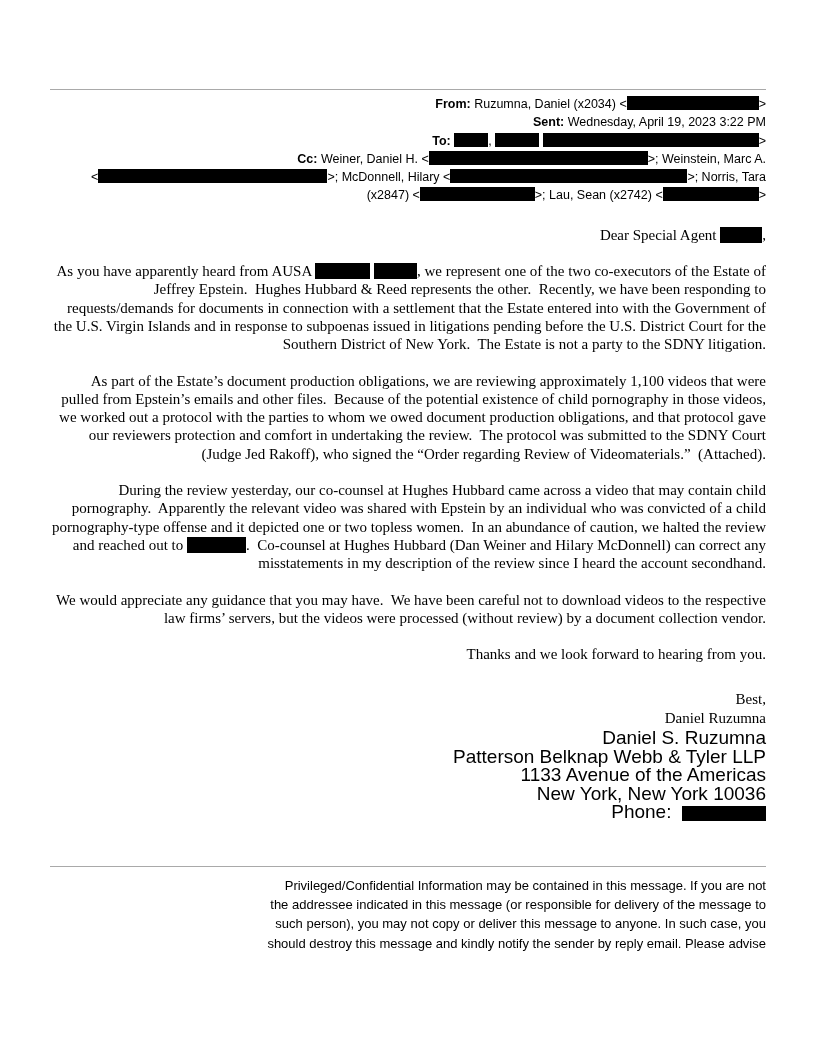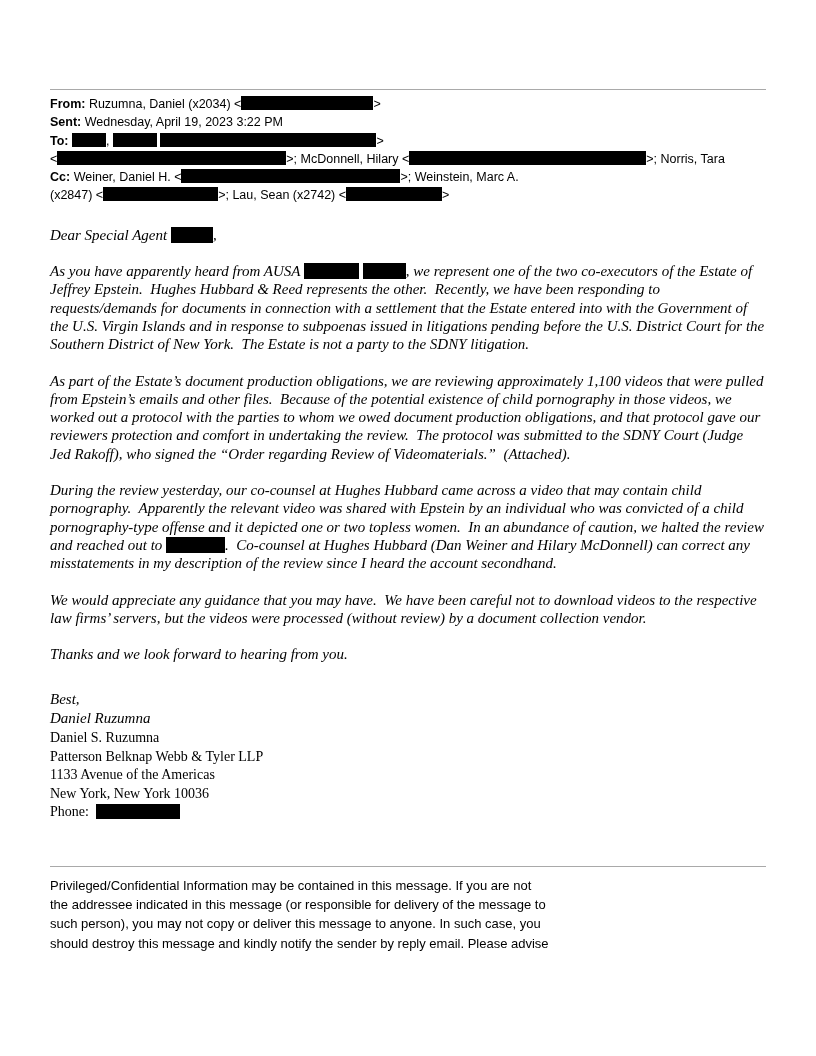--- a/index.html
+++ b/index.html
@@ -1,52 +1,52 @@
 <!DOCTYPE html>
 <html><head>
 <meta charset="utf-8">
 <style>
   html,body{margin:0;padding:0;background:#ffffff;}
   body{width:816px;height:1056px;overflow:hidden;color:#000;}
-  .page{padding:89px 50px 0 50px;box-sizing:border-box;}
+  .page{padding:89px 50px 0 50px;box-sizing:border-box;text-align:right;}
   .rule{border:none;border-top:1px solid #a9a9a9;margin:0;height:0;}
 
   
   .email-header{font-family:"Liberation Sans",sans-serif;font-size:12.5px;line-height:18.3px;padding-top:5px;}
   .email-header .hdr-label{font-weight:bold;}
   .email-header .redaction{height:14px;vertical-align:-2px;}
 
   
-  .email-body{font-family:"Liberation Serif",serif;font-size:15px;line-height:18.3px;margin-top:21px;font-style:italic;}
+  .email-body{font-family:"Liberation Serif",serif;font-size:15px;line-height:18.3px;margin-top:21px;}
   .email-body p{margin:0 0 18px 0;white-space:pre-wrap;}
   .email-body p:last-child{margin-bottom:2px;margin-top:27px;}
   .email-body .redaction{height:16px;vertical-align:-3px;}
 
   
-  .signature{font-family:Liberation Serif, serif;font-size:14px;line-height:18.6px;}
+  .signature{font-family:Liberation Sans, sans-serif;font-size:19px;line-height:18.6px;}
   .signature .redaction{height:15px;vertical-align:-3px;}
 
   
   .footer-rule{margin-top:44px;}
   .footer{font-family:"Liberation Sans",sans-serif;font-size:13px;line-height:19.2px;padding-top:9px;}
 
   .redaction{display:inline-block;background:#000;}
   .hdr-line,.sig-line,.ftr-line{white-space:pre-wrap;}
 </style>
 </head>
 <body>
 
 <div class="page">
   <hr class="rule" style="border-top-color: rgb(169, 169, 169);">
   <div class="email-header" id="email-header">
       <div class="hdr-line"><span class="hdr-label">From:</span><span> Ruzumna, Daniel (x2034) &lt;</span><span class="redaction" style="width: 132px; background: rgb(0, 0, 0);"></span><span>&gt;</span></div>
       <div class="hdr-line"><span class="hdr-label">Sent:</span><span> Wednesday, April 19, 2023 3:22 PM</span></div>
       <div class="hdr-line"><span class="hdr-label">To:</span><span> </span><span class="redaction" style="width: 34px; background: rgb(0, 0, 0);"></span><span>, </span><span class="redaction" style="width: 44px; background: rgb(0, 0, 0);"></span><span> </span><span class="redaction" style="width: 216px; background: rgb(0, 0, 0);"></span><span>&gt;</span></div>
+      <div class="hdr-line"><span class="hdr-label">Cc:</span><span> Weiner, Daniel H. &lt;</span><span class="redaction" style="width: 219px; background: rgb(0, 0, 0);"></span><span>&gt;; Weinstein, Marc A.</span></div>
       <div class="hdr-line"><span>&lt;</span><span class="redaction" style="width: 229px; background: rgb(0, 0, 0);"></span><span>&gt;; McDonnell, Hilary &lt;</span><span class="redaction" style="width: 237px; background: rgb(0, 0, 0);"></span><span>&gt;; Norris, Tara</span></div>
-      <div class="hdr-line"><span class="hdr-label">Cc:</span><span> Weiner, Daniel H. &lt;</span><span class="redaction" style="width: 219px; background: rgb(0, 0, 0);"></span><span>&gt;; Weinstein, Marc A.</span></div>
       <div class="hdr-line"><span>(x2847) &lt;</span><span class="redaction" style="width: 115px; background: rgb(0, 0, 0);"></span><span>&gt;; Lau, Sean (x2742) &lt;</span><span class="redaction" style="width: 96px; background: rgb(0, 0, 0);"></span><span>&gt;</span></div>
     </div>
   <div class="email-body" id="email-body">
       <p><span>Dear Special Agent </span><span class="redaction" style="width: 42px; background: rgb(0, 0, 0);"></span><span>,</span></p>
       <p><span>As you have apparently heard from AUSA </span><span class="redaction" style="width: 55px; background: rgb(0, 0, 0);"></span><span> </span><span class="redaction" style="width: 43px; background: rgb(0, 0, 0);"></span><span>, we represent one of the two co-executors of the Estate of Jeffrey Epstein.  Hughes Hubbard &amp; Reed represents the other.  Recently, we have been responding to requests/demands for documents in connection with a settlement that the Estate entered into with the Government of the U.S. Virgin Islands and in response to subpoenas issued in litigations pending before the U.S. District Court for the Southern District of New York.  The Estate is not a party to the SDNY litigation.</span></p>
       <p><span>As part of the Estate’s document production obligations, we are reviewing approximately 1,100 videos that were pulled from Epstein’s emails and other files.  Because of the potential existence of child pornography in those videos, we worked out a protocol with the parties to whom we owed document production obligations, and that protocol gave our reviewers protection and comfort in undertaking the review.  The protocol was submitted to the SDNY Court (Judge Jed Rakoff), who signed the “Order regarding Review of Videomaterials.”  (Attached).</span></p>
       <p><span>During the review yesterday, our co-counsel at Hughes Hubbard came across a video that may contain child pornography.  Apparently the relevant video was shared with Epstein by an individual who was convicted of a child pornography-type offense and it depicted one or two topless women.  In an abundance of caution, we halted the review and reached out to </span><span class="redaction" style="width: 59px; background: rgb(0, 0, 0);"></span><span>.  Co-counsel at Hughes Hubbard (Dan Weiner and Hilary McDonnell) can correct any misstatements in my description of the review since I heard the account secondhand.</span></p>
       <p><span>We would appreciate any guidance that you may have.  We have been careful not to download videos to the respective law firms’ servers, but the videos were processed (without review) by a document collection vendor.</span></p>
       <p><span>Thanks and we look forward to hearing from you.</span></p>
       <p><span>Best,</span><br><span>Daniel Ruzumna</span></p>

